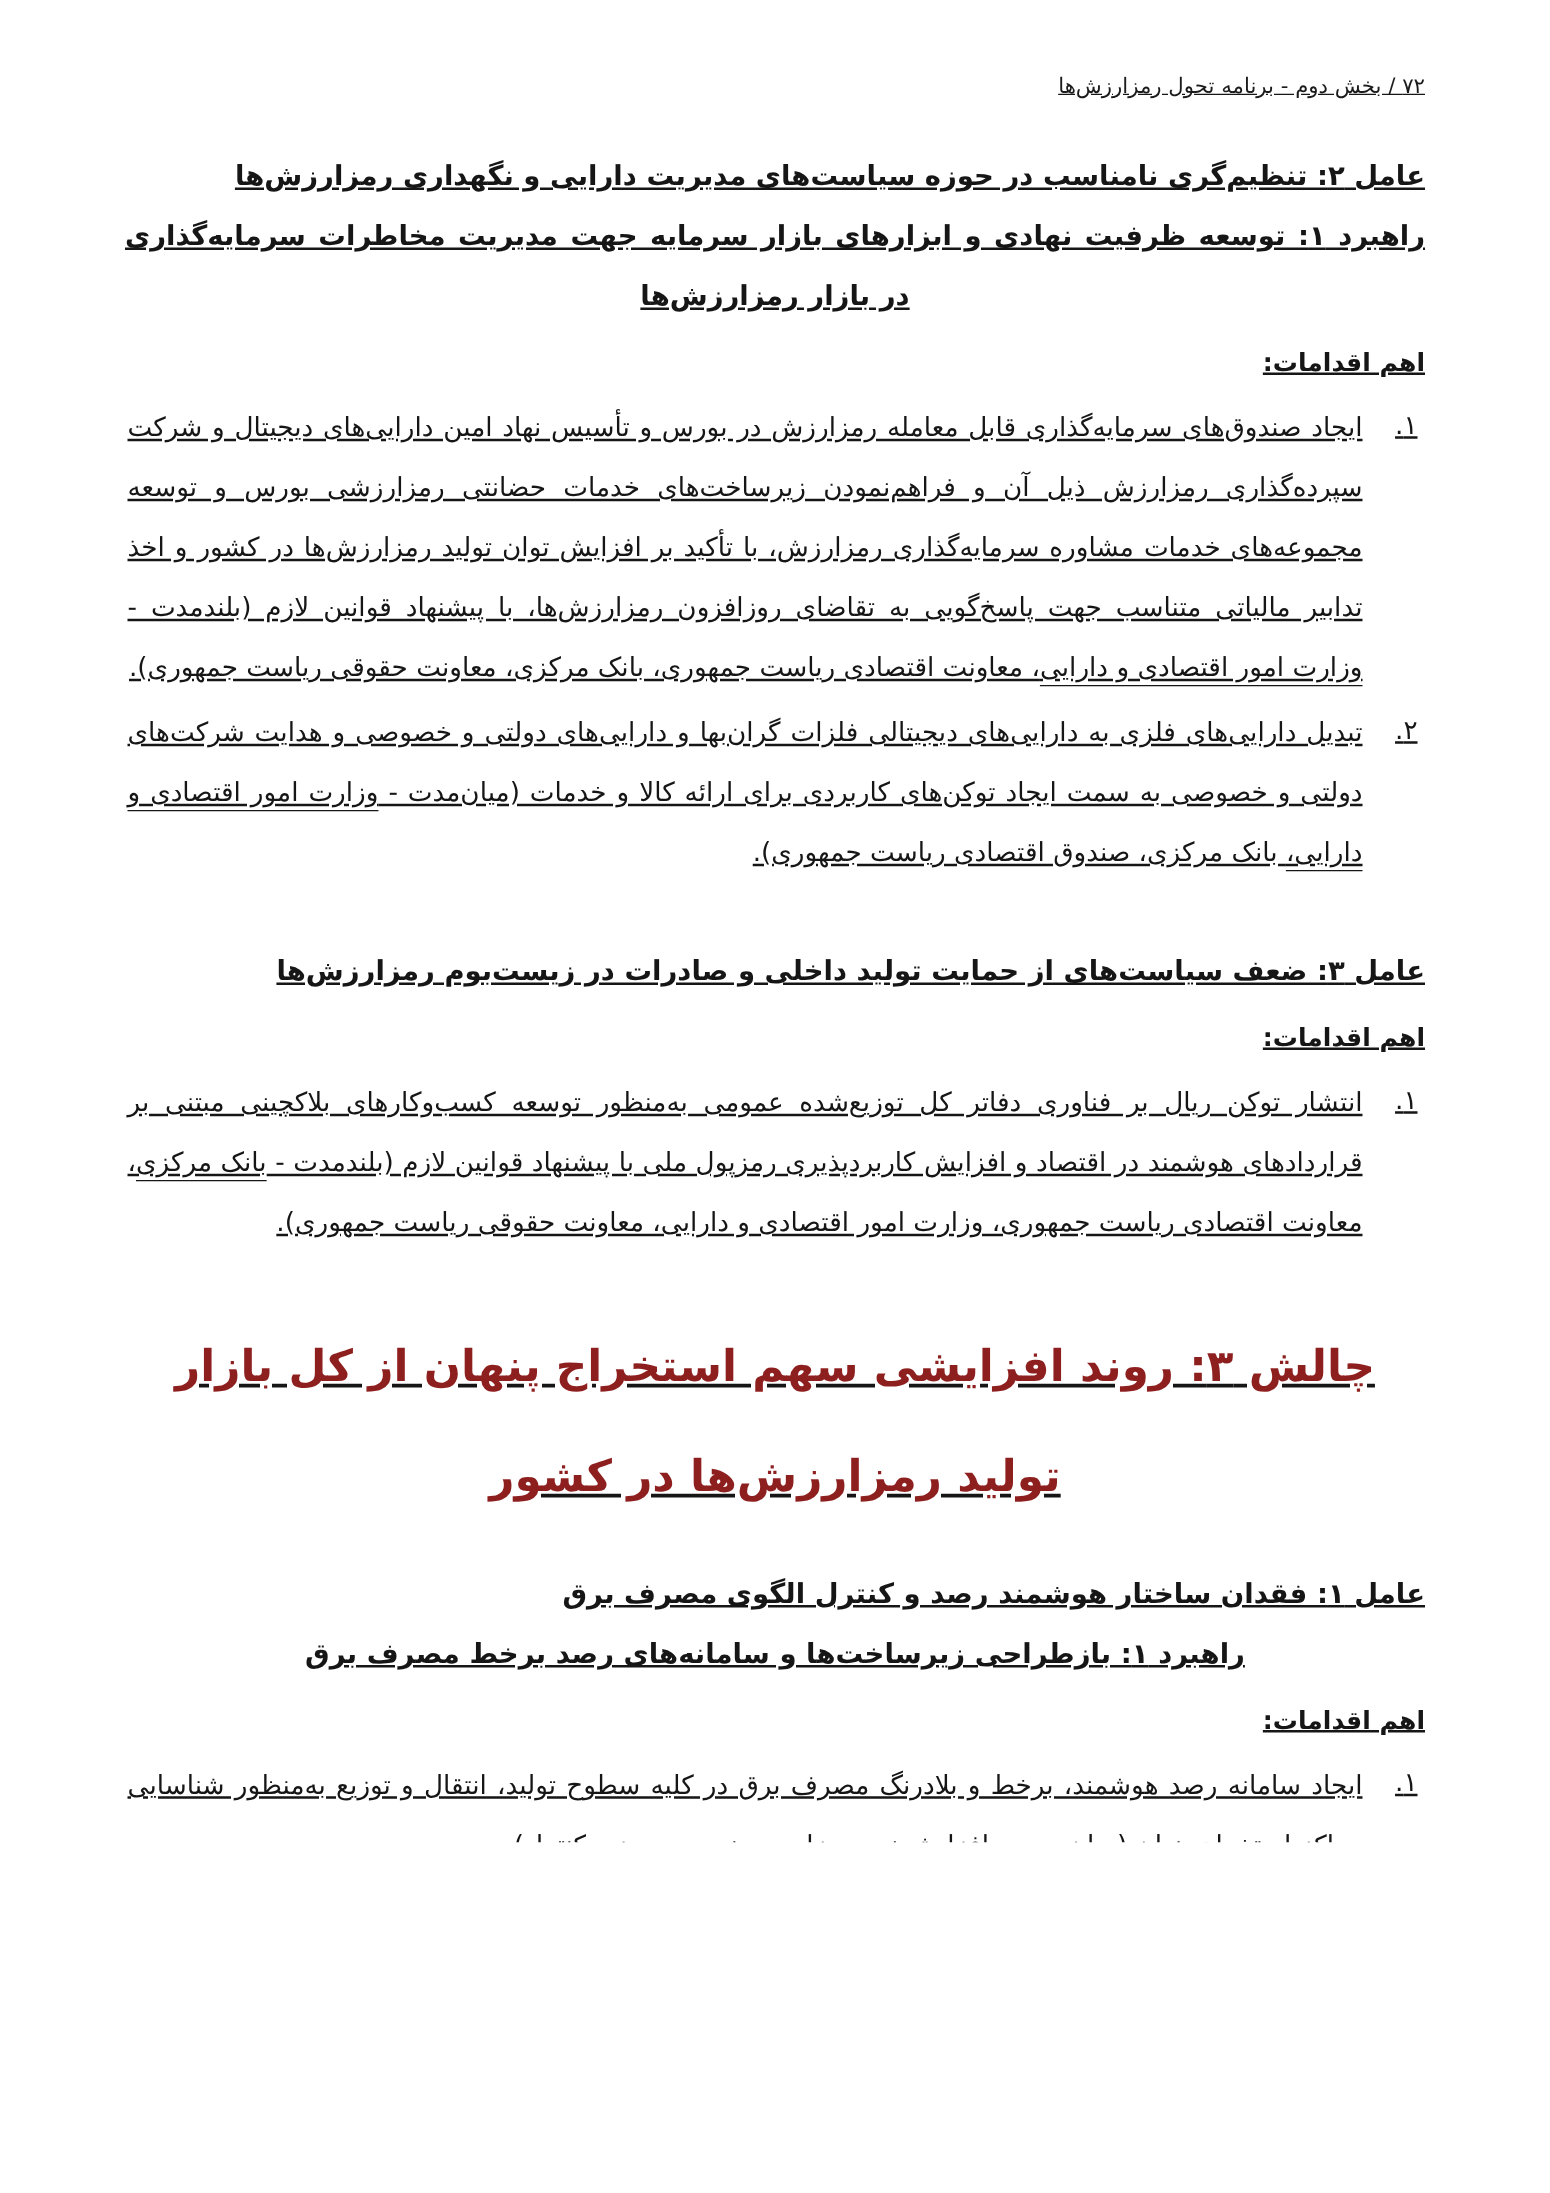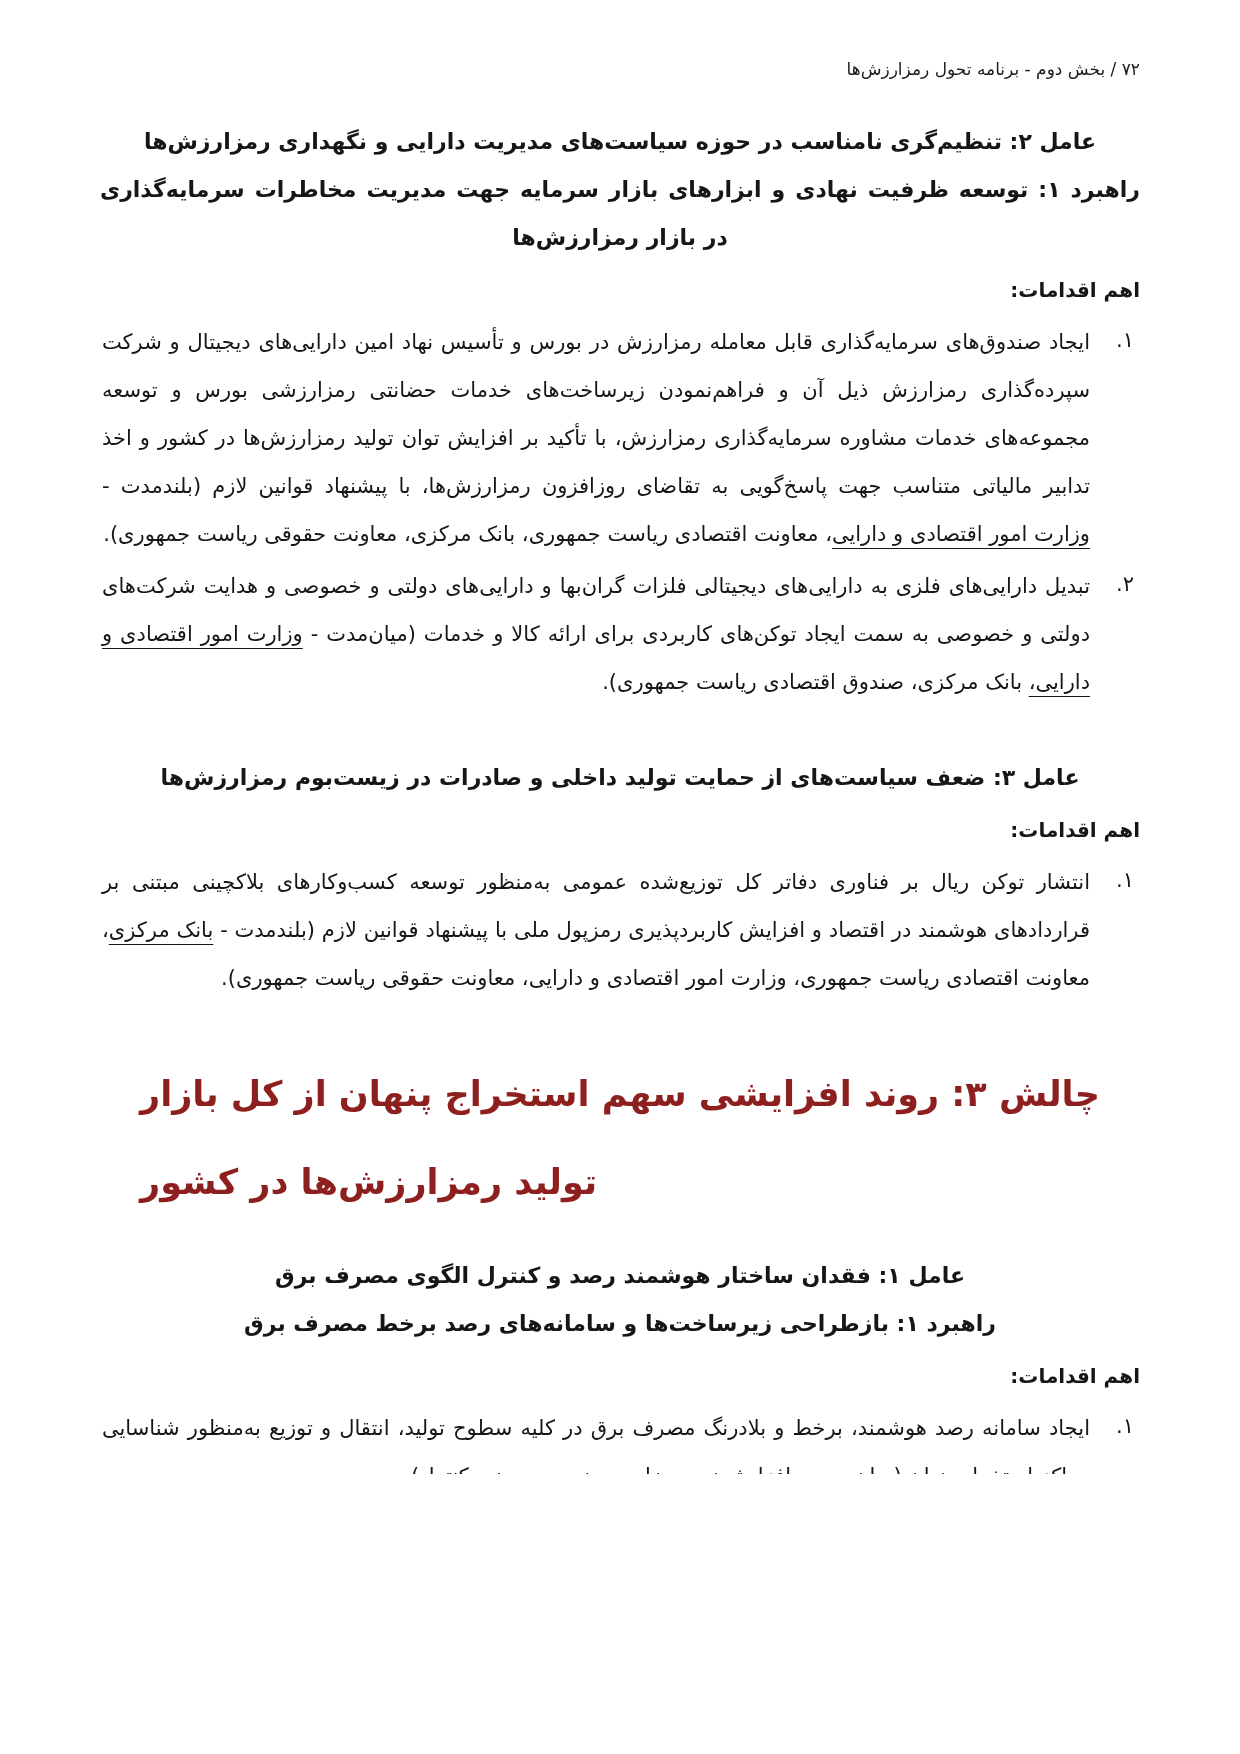--- a/index.html
+++ b/index.html
@@ -17,34 +17,35 @@
     font-family: "DejaVu Sans", "Liberation Sans", sans-serif;
     color: var(--text-color);
   }
   .page {
     width: 1240px;
     height: 1474px;
     padding: 56px 100px 0 100px;
     direction: rtl;
     overflow: hidden;
     background: #ffffff;
+    text-decoration: underline;
   }
   .running-head {
     font-size: 17px;
     line-height: 26px;
     text-align: right;
     margin-bottom: 36px;
     color: #1b1b1b;
   }
   .section { margin-bottom: 46px; }
   .factor-title {
     font-size: 22px;
     font-weight: 700;
     line-height: 48px;
-    text-align: center;
+    text-align: right;
     margin: 0;
   }
   .strategy-title {
     font-size: 22px;
     font-weight: 700;
     line-height: 48px;
     text-align: justify;
     text-align-last: center;
     margin: 0;
   }
@@ -76,21 +77,21 @@
   .u {
     text-decoration: underline;
     text-underline-offset: 7px;
     text-decoration-thickness: 1.3px;
   }
   .challenge-heading {
     color: var(--heading-red);
     font-size: 35px;
     font-weight: 700;
     line-height: 88px;
-    text-align: left;
+    text-align: center;
     margin: 28px 40px 26px 40px;
   }
 </style>
 </head>
 <body>
 
 <div class="page">
 
   <div class="running-head">۷۲ / بخش دوم - برنامه تحول رمزارزش‌ها</div>
 

